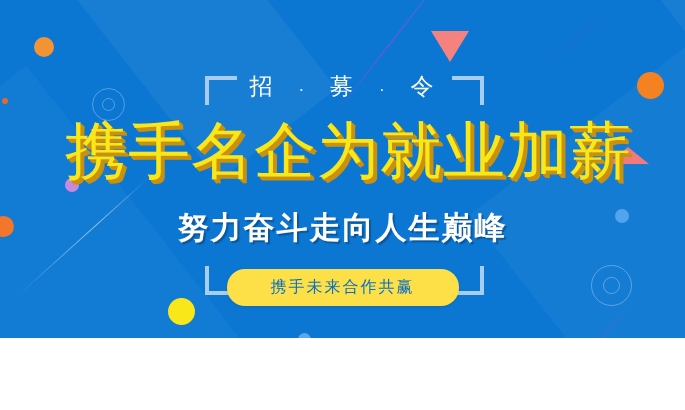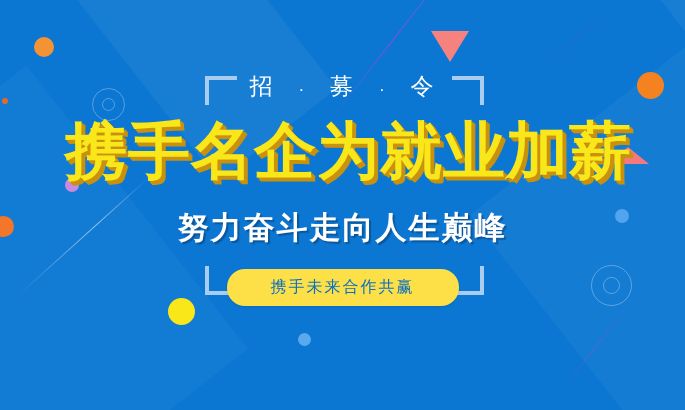--- a/index.html
+++ b/index.html
@@ -3,21 +3,21 @@
 <meta charset="utf-8">
 <style>
   html, body {
     margin: 0;
     padding: 0;
     background: #ffffff;
   }
   #banner {
     position: relative;
     width: 685px;
-    height: 410px;
+    height: 338px;
     overflow: hidden;
     background: #0b77d2;
     font-family: "Liberation Sans", "DejaVu Sans", sans-serif;
     user-select: none;
   }
 
   
   .band {
     position: absolute;
     background: rgba(255,255,255,0.055);
@@ -160,21 +160,21 @@
   }
   .eyebrow .ch { display: inline-block; padding: 0 2px; }
 
   .headline {
     position: absolute;
     left: 0; right: 0;
     top: 120px;
     text-align: center;
     color: #f9e71a;
     font-size: 62px;
-    font-weight: bold;
+    font-weight: normal;
     letter-spacing: 1px;
     line-height: 1;
     white-space: nowrap;
     text-shadow:
       3px 3px 0 #c9910d,
       2px 2px 0 #c9910d,
       4px 4px 0 #c9910d;
     margin-left: 12px;
   }
 

